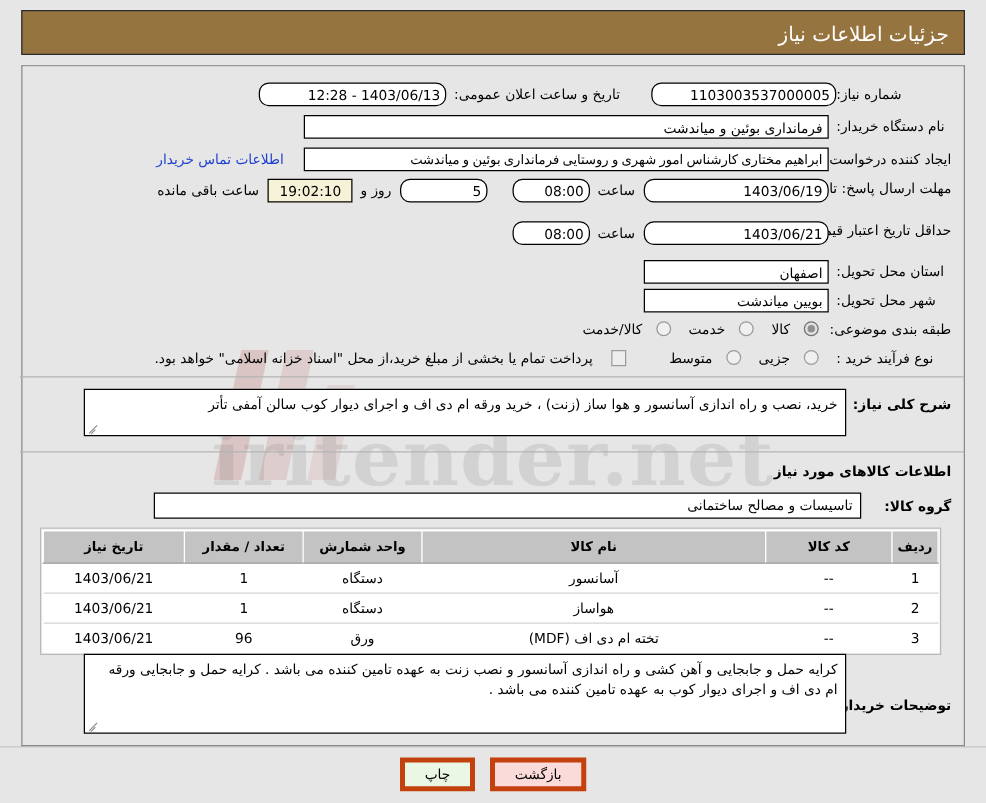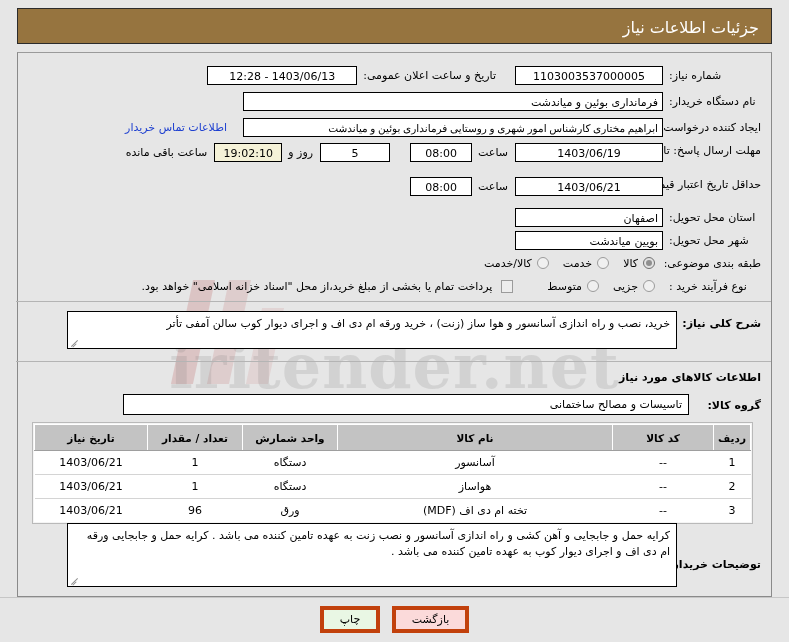--- a/index.html
+++ b/index.html
@@ -115,21 +115,21 @@
     border: 1px solid #000;
     background: #ffffff;
     height: 19px;
     line-height: 19px;
     box-sizing: border-box;
     font-size: 11px;
     padding: 0 4px;
     color: #000;
     font-family: "DejaVu Sans", "Liberation Sans", sans-serif;
   }
-  .inp.num { text-align: center; direction: ltr; }
+  .inp.num { text-align: right; direction: ltr; border-radius: 8px; }
   .inp.rtl { text-align: right; direction: rtl; }
   .inp.cream { background: #f5f2d8; text-align: center; direction: ltr; }
 
   .linkbtn {
     color: #1d3fd0;
     font-size: 11px;
     text-decoration: none;
     cursor: pointer;
   }
 
@@ -146,21 +146,21 @@
   }
   .radio.checked { border-color: #707070; background: #e2e2e2; }
   .radio.checked::after {
     content: "";
     position: absolute;
     left: 2px; top: 2px;
     width: 6px; height: 6px;
     border-radius: 50%;
     background: #8f8f8f;
   }
-  .opt { display: inline-flex; align-items: center; gap: 5px; margin-right: 14px; font-size: 11px; }
+  .opt { display: inline-flex; align-items: center; gap: 11px; margin-right: 14px; font-size: 11px; }
 
   .chk {
     display: inline-block;
     width: 12px; height: 13px;
     border: 1px solid #9b9b9b;
     background: #ededed;
     box-sizing: border-box;
     vertical-align: middle;
   }
 
@@ -292,21 +292,21 @@
   <div class="topbar">
     <span class="title">جزئیات اطلاعات نیاز</span>
   </div>
 
   <div class="panel">
 
     <div class="form-area">
 
       <div class="row" style="right:10px; top:11px;">
         <span class="lbl" style="width:92px;">شماره نیاز:</span>
-        <span class="inp num" style="width:148px; margin-right:6px;">1103003537000005</span>
+        <span class="inp num" style="width:148px; margin-right:0;">1103003537000005</span>
       </div>
       <div class="row" style="right:275px; top:11px;">
         <span class="lbl">تاریخ و ساعت اعلان عمومی:</span>
         <span class="inp num" style="width:150px; margin-right:6px;">12:28 - 1403/06/13</span>
       </div>
 
       <div class="row" style="right:10px; top:37px;">
         <span class="lbl" style="width:92px;">نام دستگاه خریدار:</span>
         <span class="inp rtl" style="width:420px; margin-right:6px;">فرمانداری بوئین و میاندشت</span>
       </div>

